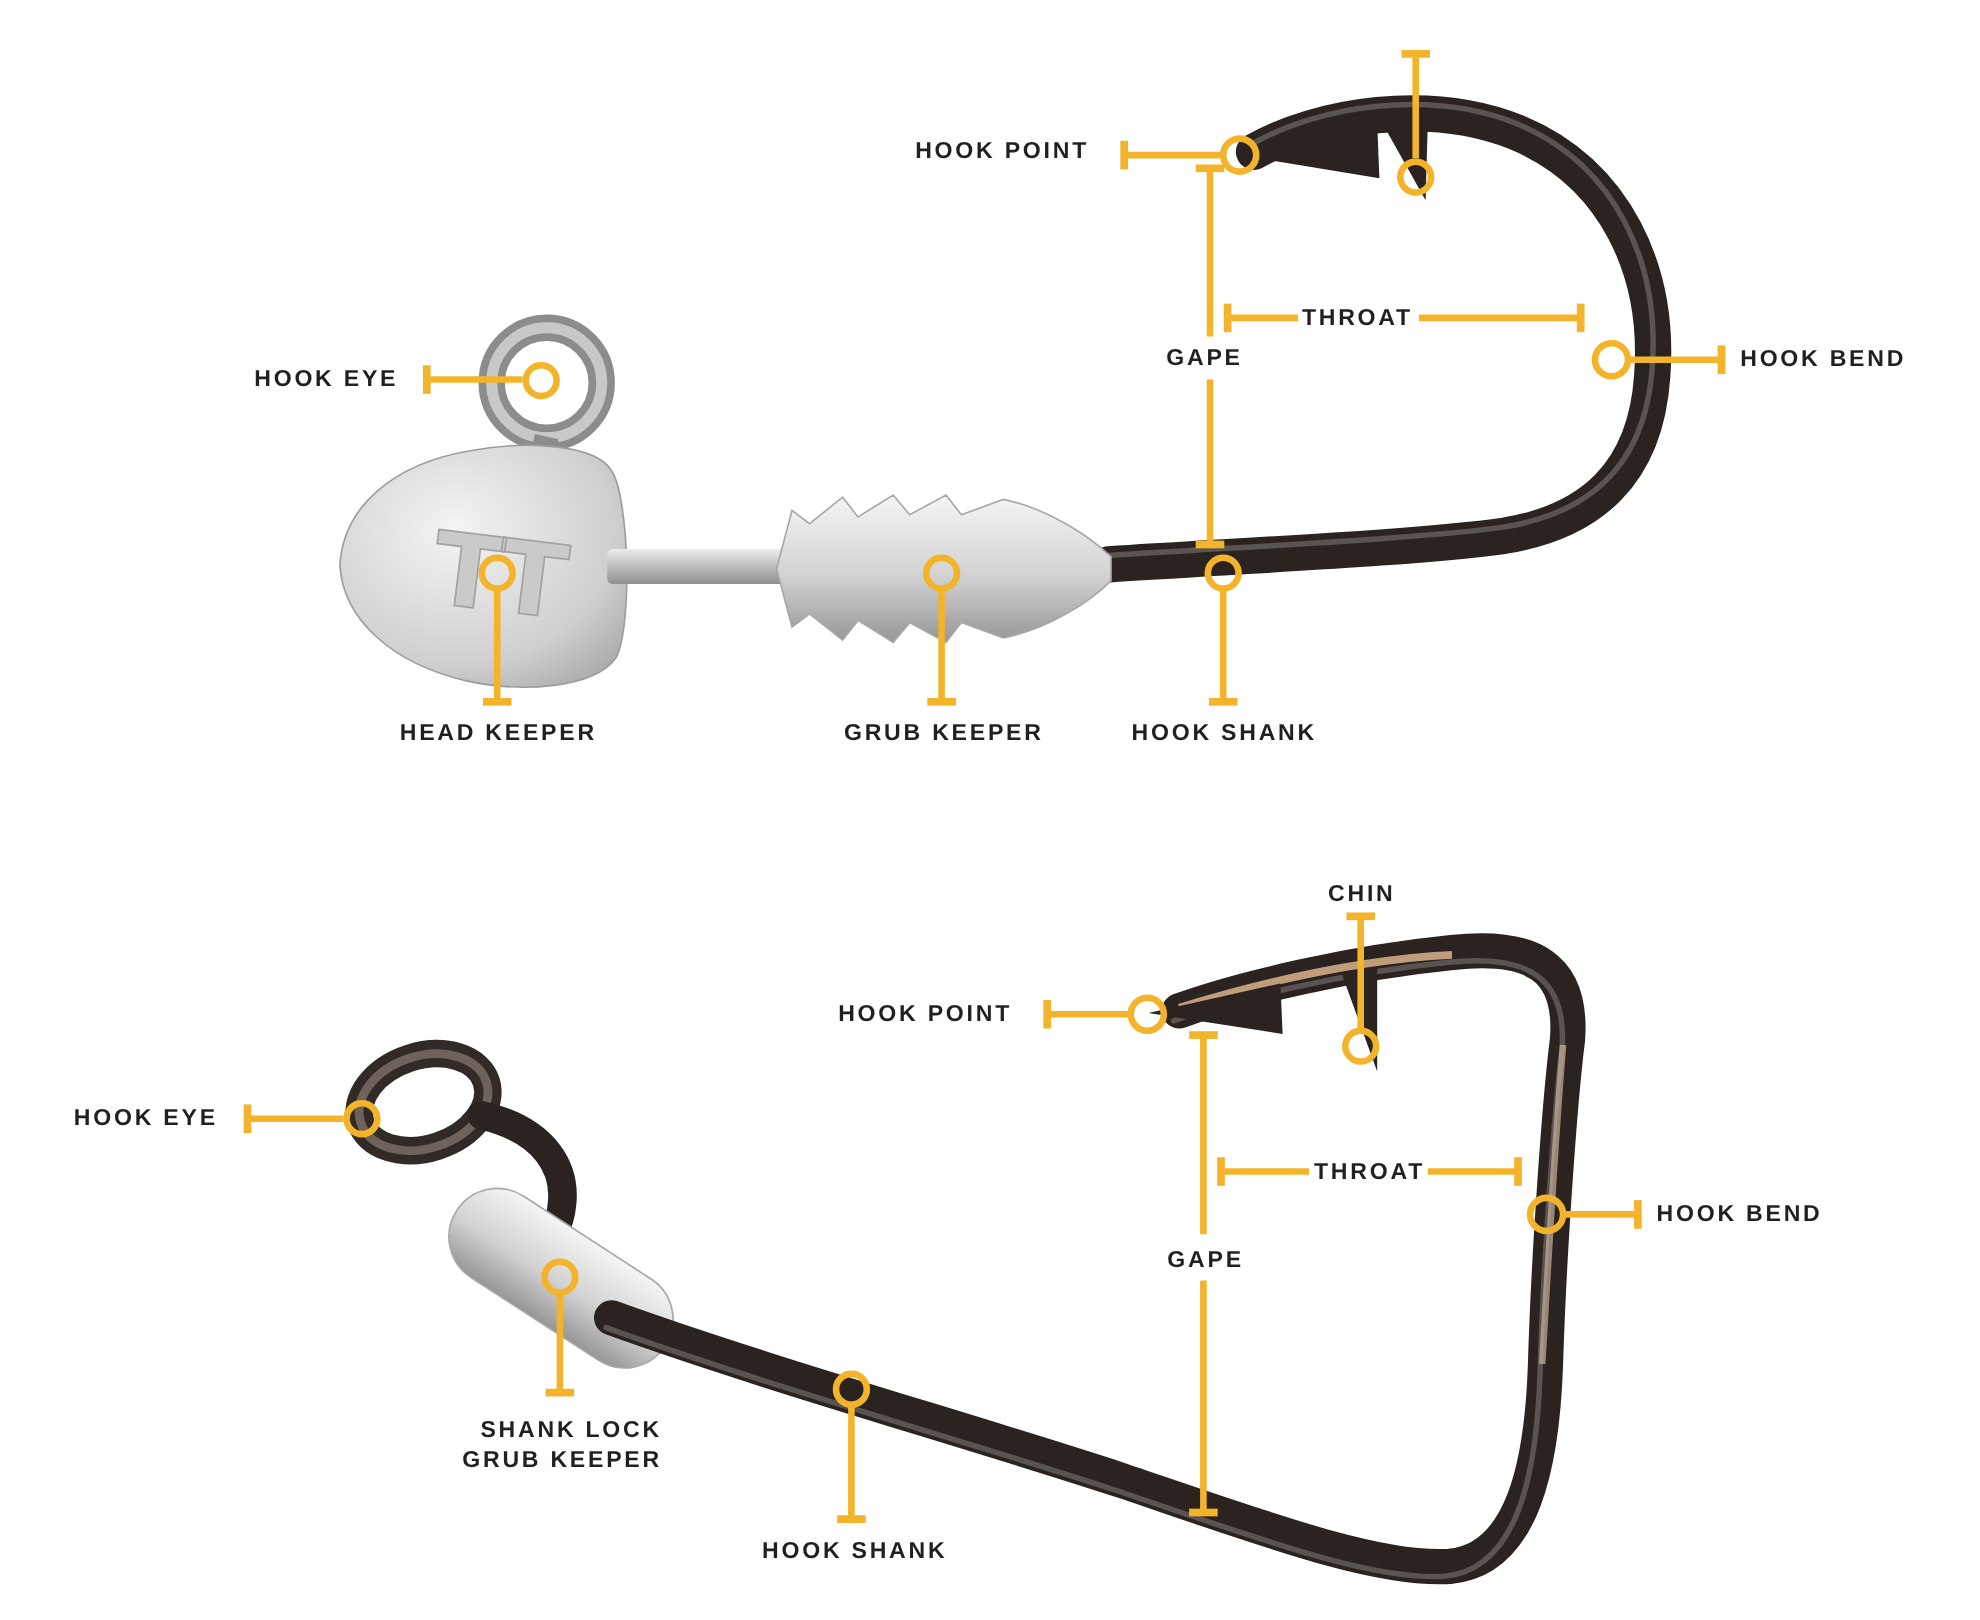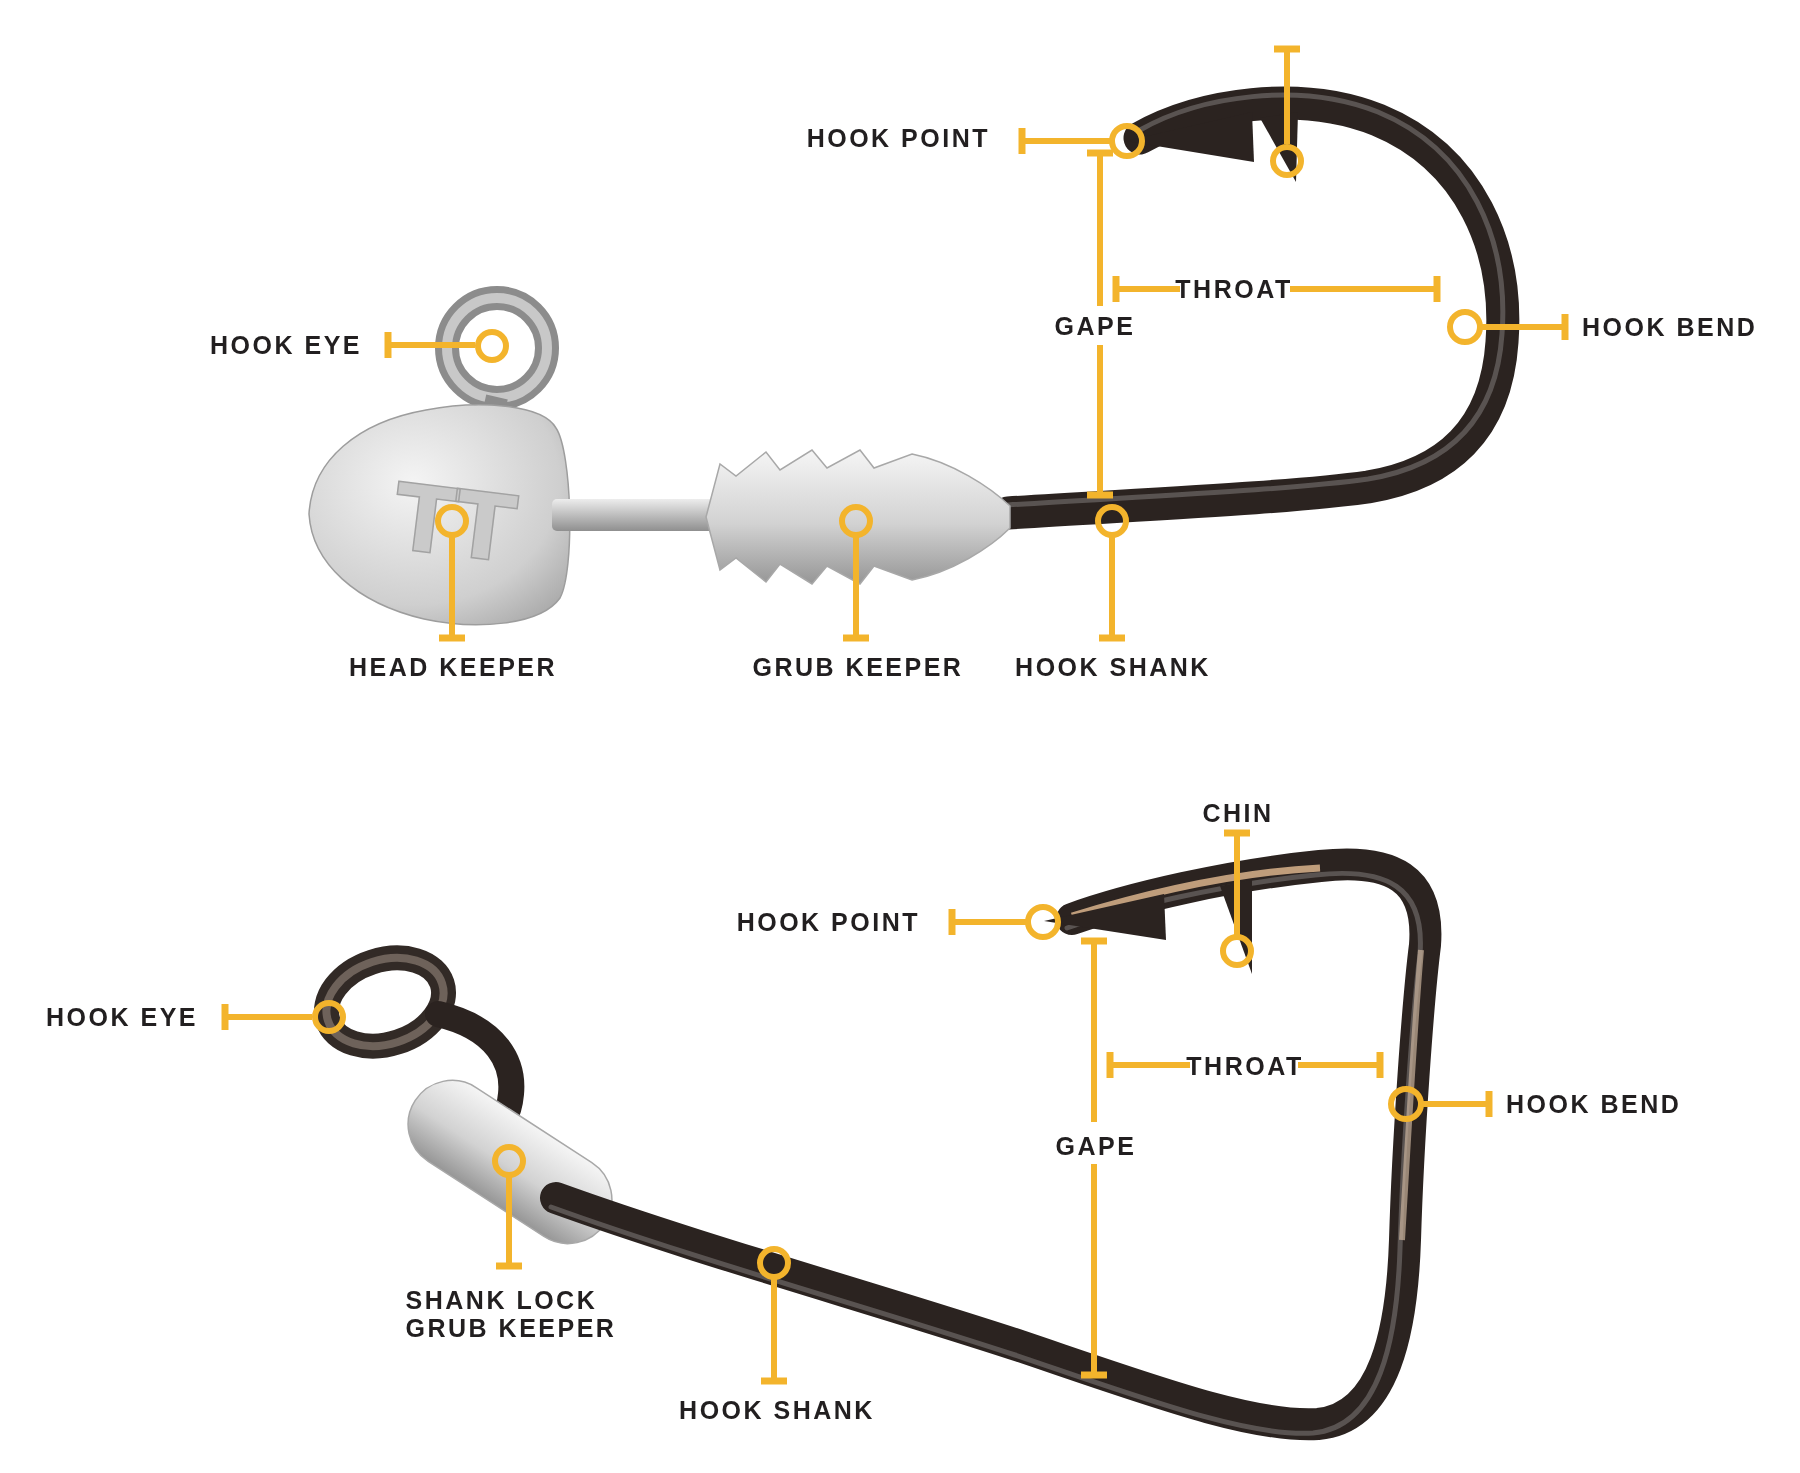--- a/index.html
+++ b/index.html
@@ -1,22 +1,22 @@
 <!DOCTYPE html>
 <html><head>
 <meta charset="utf-8">
 <title>Diagram</title>
 <style>
   html,body{margin:0;padding:0;background:#ffffff;}
   .stage{position:relative;width:1800px;height:1473px;background:#ffffff;overflow:hidden;
          font-family:"Liberation Sans",sans-serif;}
   .stage svg{position:absolute;left:0;top:0;}
   .lbl{position:absolute;font-family:"Liberation Sans",sans-serif;font-weight:700;
-       font-size:25px;line-height:28px;letter-spacing:2.5px;color:#221F20;white-space:nowrap;}
-  .lbl.c{transform:translateX(-50%);text-align:left;}
+       font-size:21px;line-height:28px;letter-spacing:2.5px;color:#221F20;white-space:nowrap;}
+  .lbl.c{transform:translateX(-50%);text-align:right;}
   .wire{fill:none;stroke:#2B2320;stroke-linecap:round;}
   .wireHi{fill:none;stroke:#ffffff;stroke-linecap:round;opacity:.22;}
   .lead{stroke:#F3B42C;stroke-width:6;fill:none;}
   .leadcap{stroke:#F3B42C;stroke-width:7;fill:none;}
   .leadring{stroke:#F3B42C;stroke-width:6;fill:none;}
 </style>
 </head>
 <body>
 
 <div class="stage">

